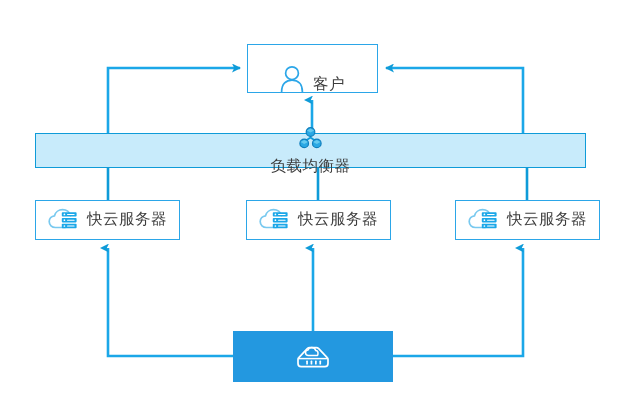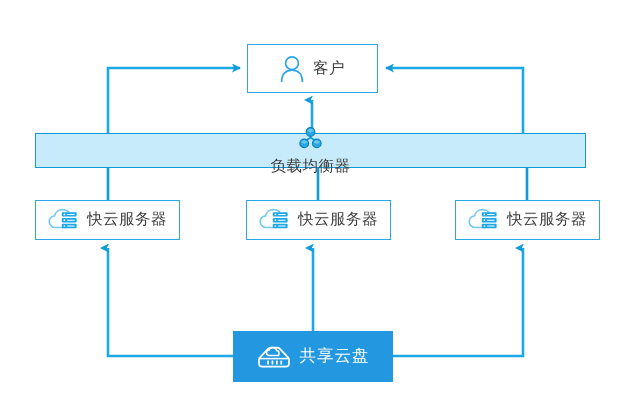--- a/index.html
+++ b/index.html
@@ -55,21 +55,21 @@
     letter-spacing: 1px;
   }
   .icon {
     display: block;
     flex: none;
     line-height: 0;
   }
 
   
   #customer-box {
-    left: 247px; top: 44px; width: 131px; height: 49px;
+    left: 247px; top: 44px; width: 131px; height: 49px; align-items: flex-end;
   }
   #loadbalancer-bar {
     left: 35px; top: 133px; width: 551px; height: 35px;
     background: #c8ebfb;
     border: 1.6px solid #0f9bd8;
     box-sizing: border-box;
     flex-direction: column;
   }
   #server-box-1 { left: 35px;  top: 200px; width: 145px; height: 40px; }
   #server-box-2 { left: 246px; top: 200px; width: 145px; height: 40px; }
@@ -202,14 +202,13 @@
       <path d="M21.6,12.4 L12.4,12.4 C10.8,12.4 9.5,11.2 9.5,9.7
                C9.5,8.3 10.6,7.2 12.0,7.1 C12.5,5.5 14.0,4.4 15.8,4.4
                C17.7,4.4 19.3,5.7 19.7,7.5 C21.0,7.6 22.0,8.7 22.0,10.0
                C22.0,11.0 21.9,11.8 21.6,12.4 Z" fill="none" stroke="#ffffff" stroke-width="1.5" stroke-linejoin="round"></path>
       <rect x="10.2" y="17.6" width="1.7" height="4.0" rx="0.6" fill="#ffffff"></rect>
       <rect x="14.6" y="17.6" width="1.7" height="4.0" rx="0.6" fill="#ffffff"></rect>
       <rect x="19.0" y="17.6" width="1.7" height="4.0" rx="0.6" fill="#ffffff"></rect>
       <rect x="23.4" y="17.6" width="1.7" height="4.0" rx="0.6" fill="#ffffff"></rect>
     </svg>
   </span>
-  <span class="disk-label">共享云盘</span>
 </div>
 
 </body></html>

